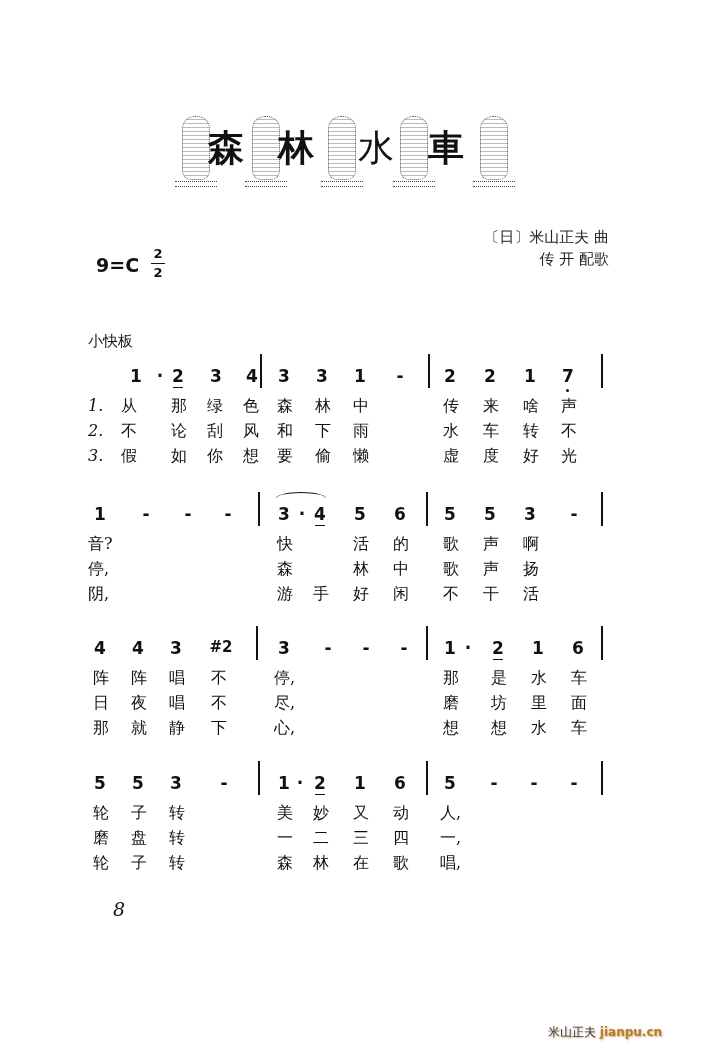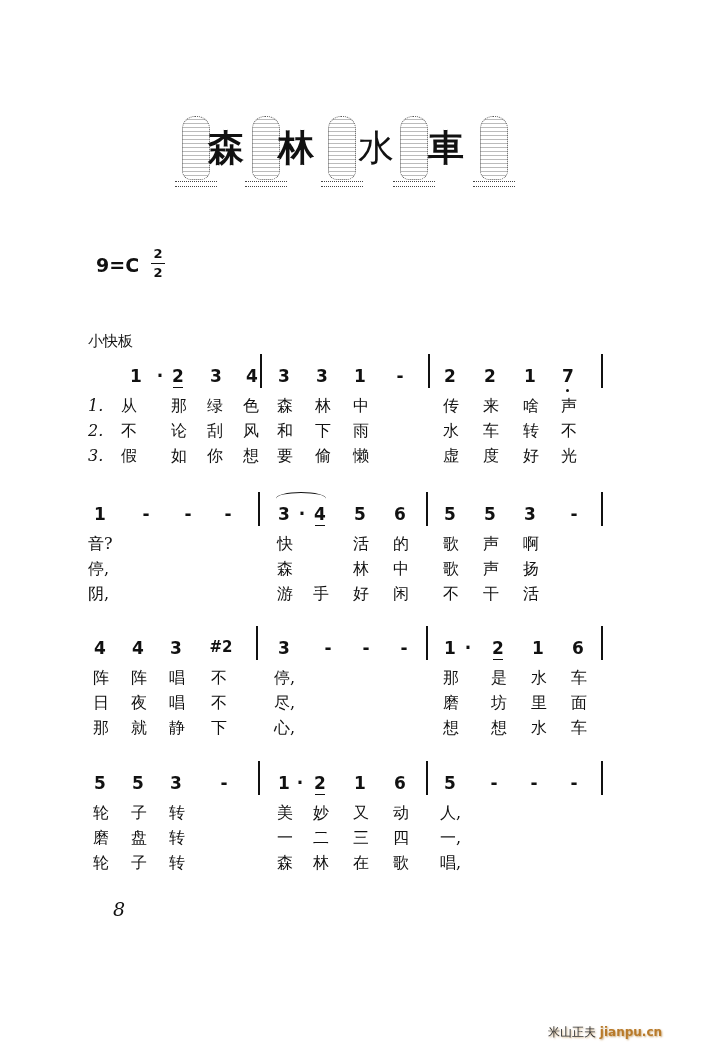--- a/index.html
+++ b/index.html
@@ -79,20 +79,22 @@
   <div class="lantern" style="left:82px"></div>
   <div class="title-char" style="left:108px">林</div>
   <div class="lantern" style="left:158px"></div>
   <div class="title-char" style="left:188px;font-weight:normal">水</div>
   <div class="lantern" style="left:230px"></div>
   <div class="title-char" style="left:258px">車</div>
   <div class="lantern" style="left:310px"></div>
 </div>
 
 <div class="credits">
+  <div>〔日〕米山正夫 曲</div>
+  <div>传  开 配歌</div>
 </div>
 
 <div class="key">9=C</div>
 <div class="meter">
   <div>2</div>
   <div class="bar"></div>
   <div>2</div>
 </div>
 <div class="tempo">小快板</div>
 

